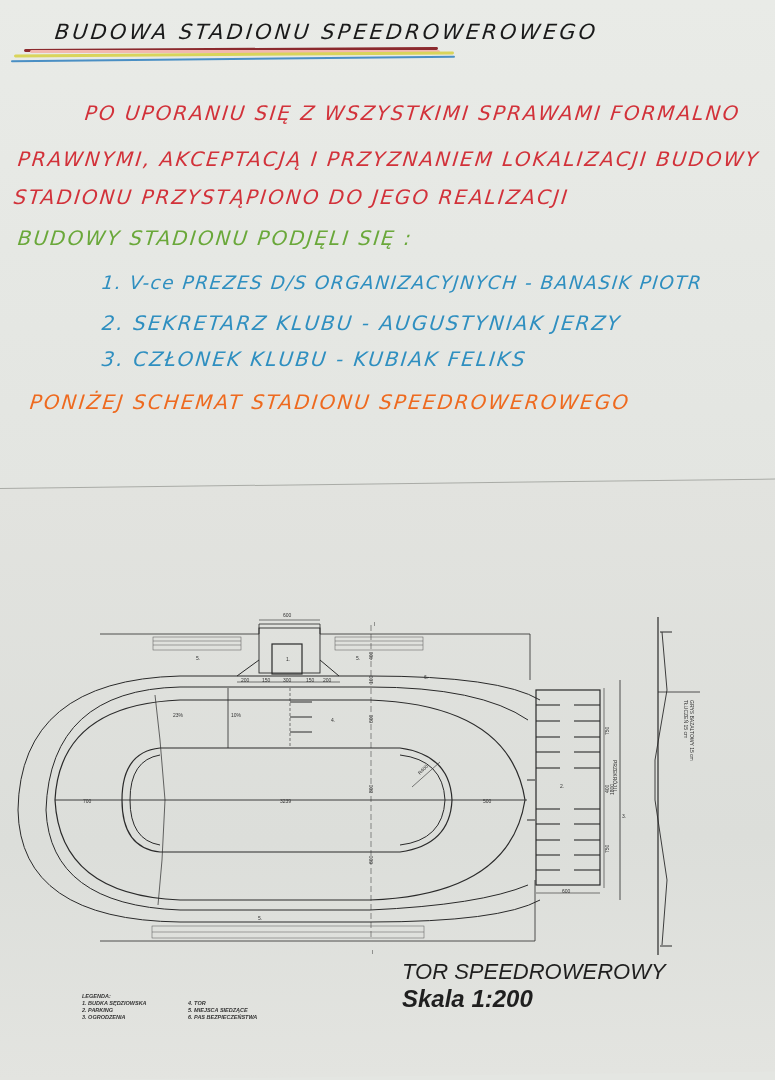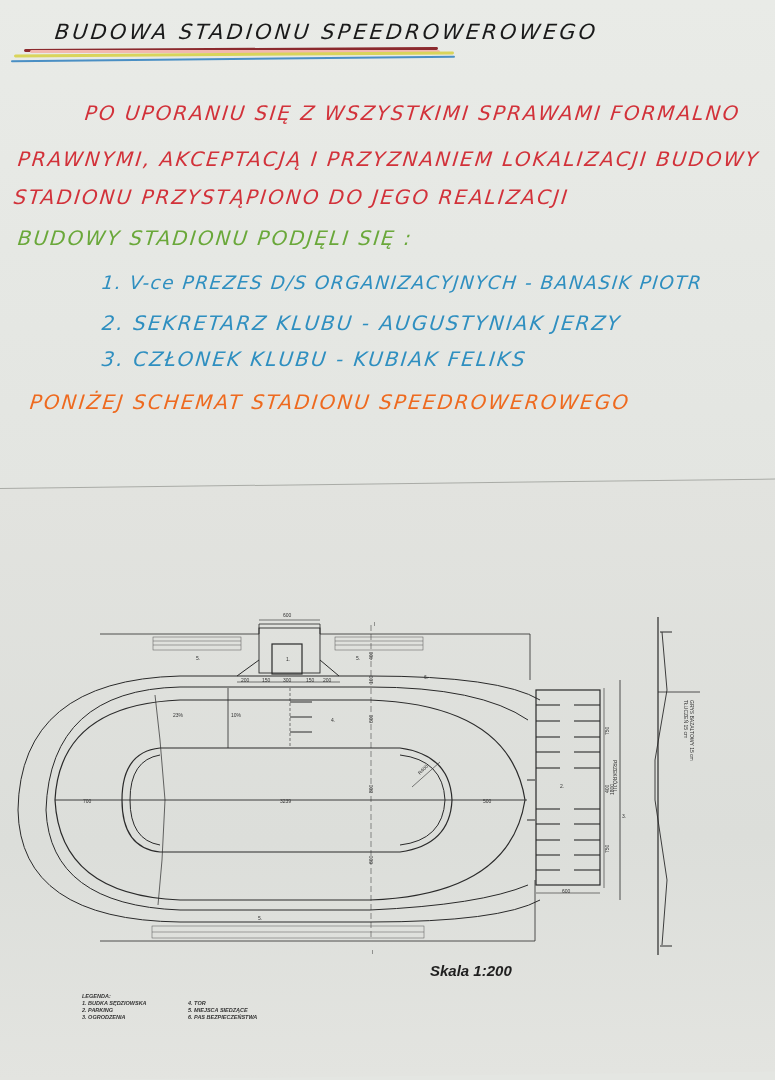--- a/index.html
+++ b/index.html
@@ -41,21 +41,21 @@
   }
   .legend .col2 { position: absolute; left: 106px; top: 7px; width: 120px; }
   .legend .col1 { width: 110px; }
 
   .caption {
     position: absolute; left: 402px; top: 958px;
     font-family: "Liberation Sans", sans-serif; font-style: italic; color: #1f1f1f;
   }
   .caption .c-title { font-size: 22px; line-height: 28px; }
   .caption .c-sub { font-size: 17px; line-height: 25px; }
-  .caption .c-scale { font-size: 15px; line-height: 26px; font-weight: bold; margin-left: 28px; }
+  .caption .c-scale { font-size: 24px; line-height: 26px; font-weight: bold; }
   .dim { font-family: "Liberation Sans", sans-serif; font-size: 5px; fill: #333; }
 </style>
 </head>
 <body>
 
 <div class="page-top"></div>
 <div class="page-bottom"></div>
 
 <div class="hand title">BUDOWA  STADIONU  SPEEDROWEROWEGO</div>
 <div class="stripe" style="left:24px;top:48px;width:414px;background:#8b2a2e;transform:rotate(-0.3deg);"></div>
@@ -207,14 +207,15 @@
     <div>3. OGRODZENIA</div>
   </div>
   <div class="col2">
     <div>4. TOR</div>
     <div>5. MIEJSCA SIEDZĄCE</div>
     <div>6. PAS BEZPIECZEŃSTWA</div>
   </div>
 </div>
 
 <div class="caption">
+  <div class="c-title">TOR SPEEDROWEROWY</div>
   <div class="c-scale">Skala 1:200</div>
 </div>
 
 </body></html>

